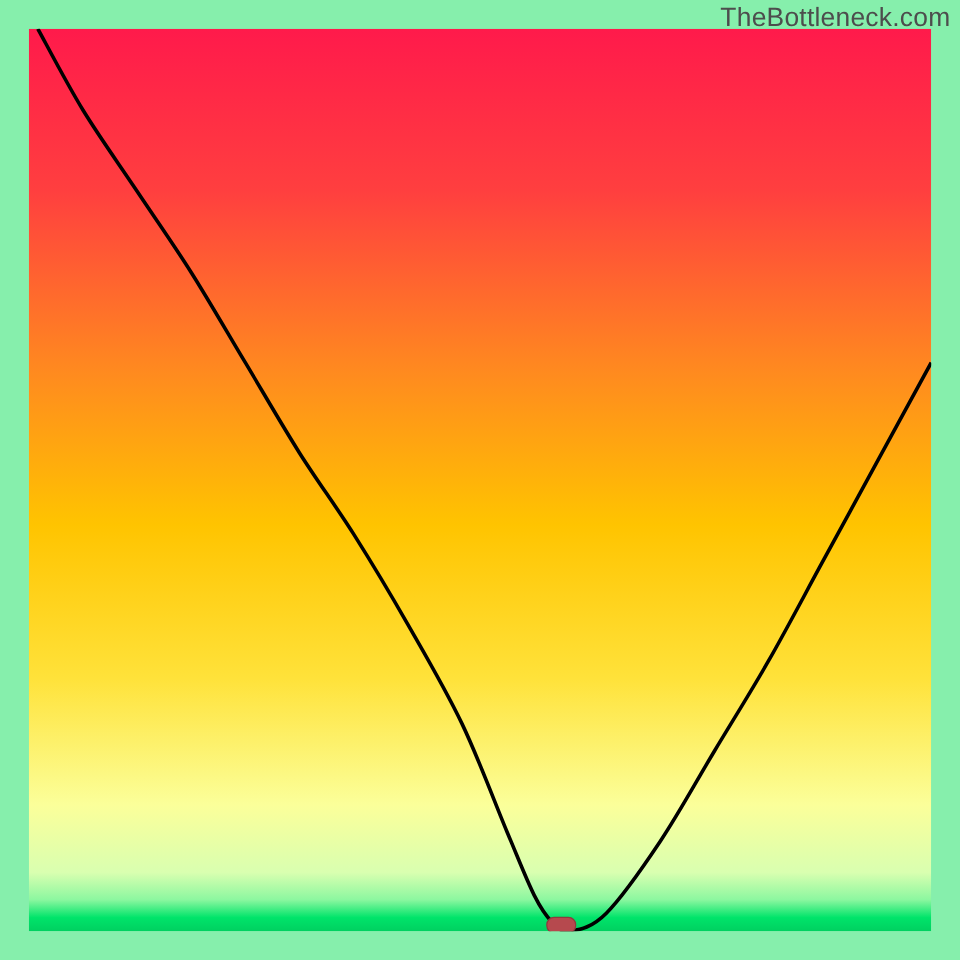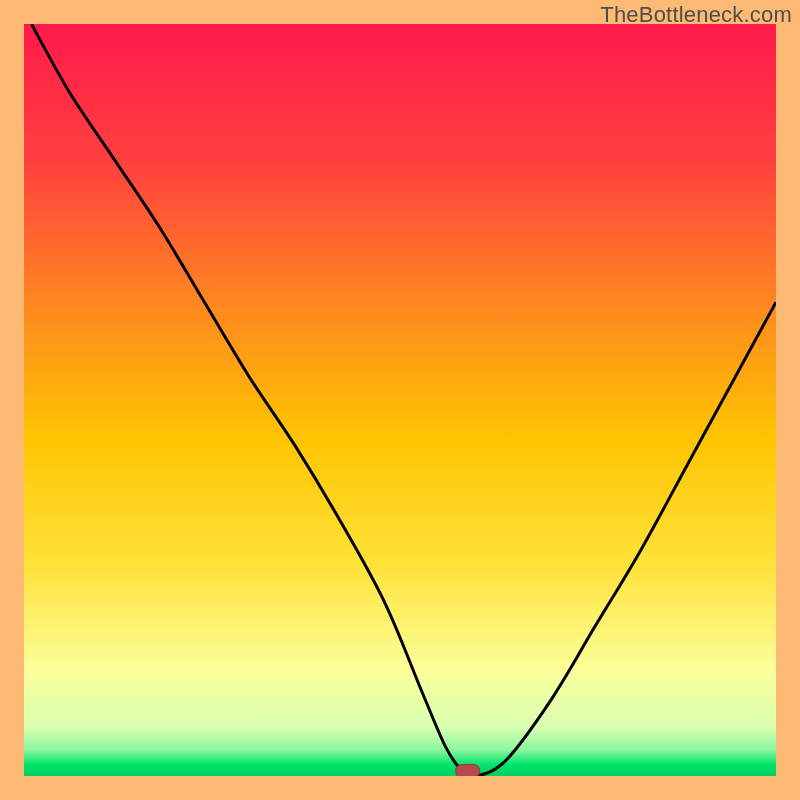--- a/index.html
+++ b/index.html
@@ -10,21 +10,21 @@
     background: #000;
     overflow: hidden;
     font-family: Arial, Helvetica, sans-serif;
   }
   .frame {
     position: absolute;
     left: 0;
     top: 0;
     width: 800px;
     height: 800px;
-    background: #fdba74;
+    background: #86efac;
   }
   .plot {
     position: absolute;
     left: 24px;
     top: 24px;
     width: 752px;
     height: 752px;
   }
   .watermark {
     position: absolute;

